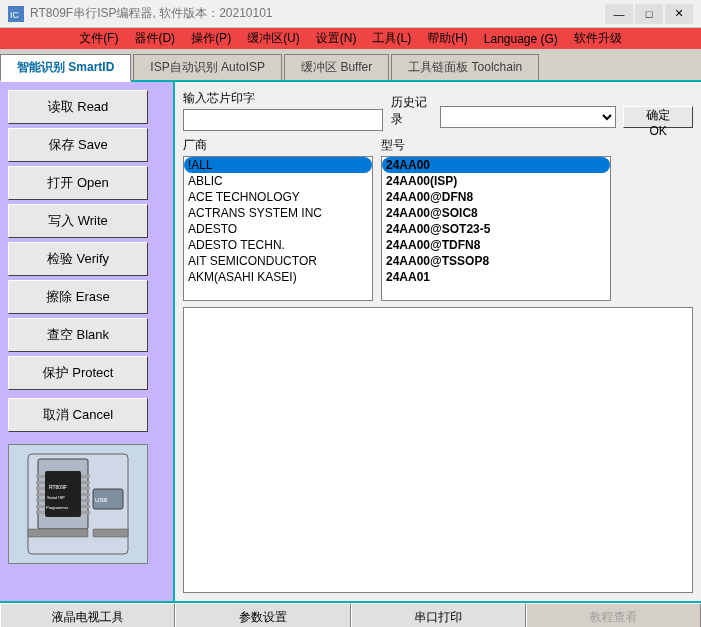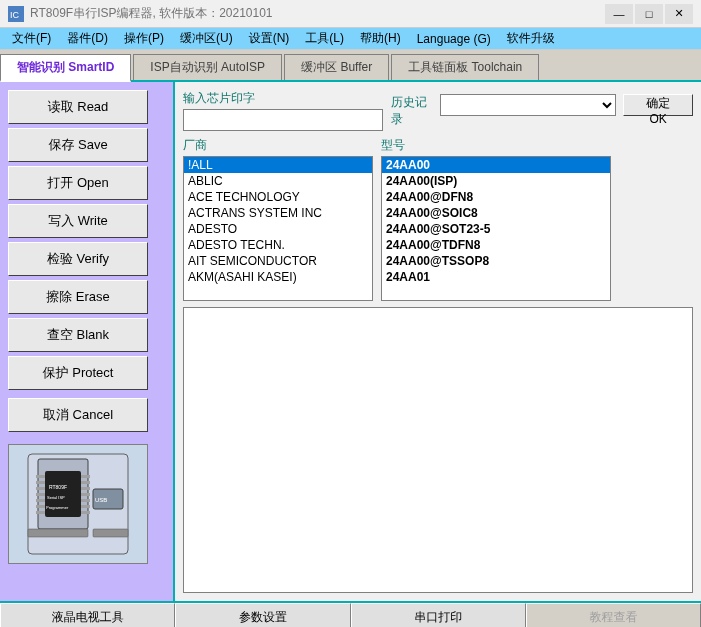--- a/index.html
+++ b/index.html
@@ -45,26 +45,27 @@
       background: #e0e0e0;
       cursor: pointer;
       font-size: 11px;
       display: flex;
       align-items: center;
       justify-content: center;
     }
 
     
     .menubar {
-      background: #7dd3fc;
+      background: #ef4444;
       height: 22px;
       display: flex;
       align-items: center;
       padding: 0 4px;
       border-bottom: 1px solid #ccc;
+      justify-content: center;
     }
     .menubar-item {
       padding: 2px 8px;
       cursor: pointer;
       font-size: 12px;
       color: #000;
     }
 
     
     .tabbar {
@@ -81,21 +82,21 @@
       background: #d4d0c8;
       margin-right: 2px;
       font-size: 12px;
       color: #404040;
     }
     .tab.active {
       background: #fff;
       border-bottom: 2px solid #fff;
       margin-bottom: -2px;
       font-weight: bold;
-      color: #6d28d9;
+      color: #0369a1;
     }
 
     
     .main {
       display: flex;
       height: calc(627px - 28px - 22px - 30px - 28px);
       background: #f0f0f0;
     }
 
     
@@ -146,21 +147,21 @@
     }
 
     .row-inline {
       display: flex;
       align-items: center;
       gap: 8px;
     }
 
     .label-text {
       font-size: 12px;
-      color: #0f766e;
+      color: #000000;
     }
 
     .input-chip-name {
       width: 200px;
       height: 22px;
       border: 1px solid #808080;
       padding: 0 4px;
       font-size: 12px;
       background: #fff;
     }
@@ -211,21 +212,21 @@
     .listbox-model {
       width: 230px;
       height: 145px;
       font-weight: bold;
     }
     .list-item {
       padding: 1px 4px;
       cursor: pointer;
       white-space: nowrap;
     }
-    .list-item.selected { background: #0078d7; color: #ffffff; }
+    .list-item.selected { background: #0078d7; color: #000000; border-radius: 8px; }
 
     
     .output-area {
       flex: 1;
       border: 1px solid #808080;
       background: #fff;
       padding: 4px;
       font-size: 12px;
       overflow-y: auto;
       position: relative;
@@ -361,21 +362,21 @@
 
   <div class="right-panel">
 
     <div class="row-inline">
       <div style="display:flex;flex-direction:column;gap:2px;">
         <span class="label-text">输入芯片印字</span>
         <input class="input-chip-name" type="text" style="">
       </div>
       <div style="display:flex;gap:2px;">
         <span class="label-text">历史记录</span>
-        <div style="display:flex;gap:7px;align-items:flex-start;">
+        <div style="display:flex;gap:7px;align-items:flex-end;">
           <select class="select-history">
             <option value=""></option>
           </select>
           <button class="btn-ok">确定 OK</button>
         </div>
       </div>
     </div>
 
     <div class="lists-row">
       <div class="list-container">

